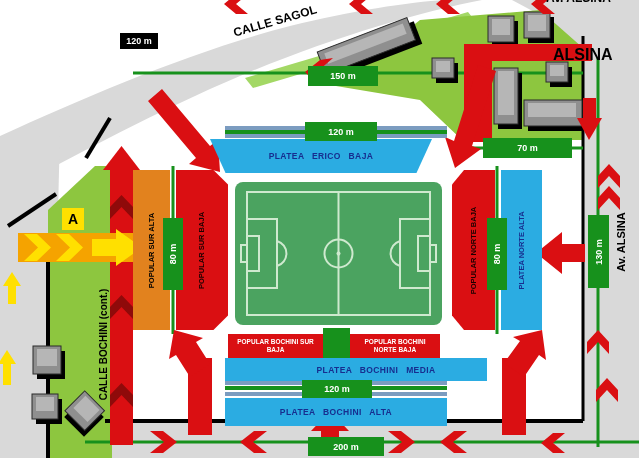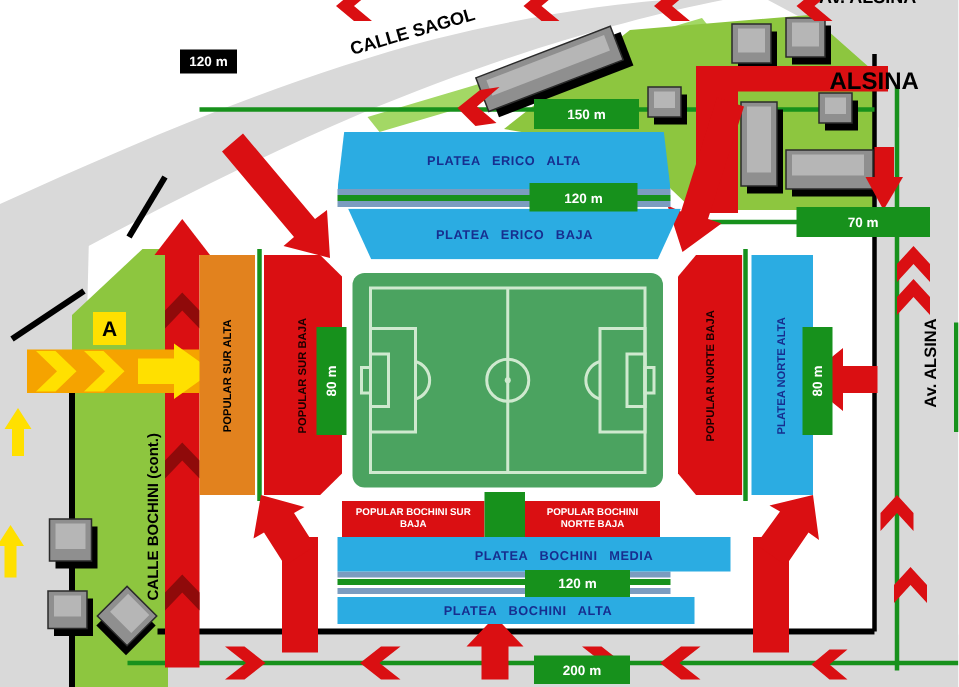--- a/index.html
+++ b/index.html
@@ -2,21 +2,21 @@
 <html><head>
 <meta charset="utf-8">
 <style>
   html,body{margin:0;padding:0;background:#fff;}
   #canvas{position:relative;width:639px;height:458px;overflow:hidden;background:#fff;
           font-family:"Liberation Sans", sans-serif;}
   .abs{position:absolute;}
   svg{position:absolute;left:0;top:0;}
   .lbl{position:absolute;font-weight:bold;color:#000;white-space:nowrap;}
   .box{position:absolute;background:#17911c;color:#fff;font-weight:bold;font-size:9px;
-       display:flex;align-items:center;justify-content:center;white-space:nowrap;margin-left:48px;}
+       display:flex;align-items:center;justify-content:center;white-space:nowrap;}
   .badge{position:absolute;background:#000;color:#fff;font-weight:bold;font-size:9px;
        display:flex;align-items:center;justify-content:center;}
   .stand{position:absolute;display:flex;align-items:center;justify-content:center;
        font-weight:bold;text-align:center;}
   .blue{background:#2bace2;color:#172e8f;font-size:8.5px;word-spacing:5px;letter-spacing:.4px;}
   .redbox{background:#da0f12;color:#fff;font-size:6.5px;line-height:1.25;}
   .vtext{transform:rotate(-90deg);display:flex;align-items:center;justify-content:center;
        font-weight:bold;white-space:nowrap;}
 </style>
 </head>
@@ -185,25 +185,22 @@
     <g>
       <rect x="225" y="126" width="222" height="4" fill="#7b9cc0"></rect>
       <rect x="225" y="130" width="222" height="4" fill="#17911c"></rect>
       <rect x="225" y="134" width="222" height="4" fill="#7b9cc0"></rect>
       <rect x="225" y="381" width="222" height="4" fill="#7b9cc0"></rect>
       <rect x="225" y="386" width="222" height="4" fill="#17911c"></rect>
       <rect x="225" y="392" width="222" height="4" fill="#7b9cc0"></rect>
     </g>
   </svg>
 
-  <div class="stand blue" style="left:225px;top:88px;width:222px;height:38px;clip-path:polygon(2% 0,98% 0,100% 100%,0 100%);">
-    <span>PLATEA ERICO ALTA</span>
-    </div>
-
-  <div class="stand blue" style="left:232px;top:139px;width:222px;height:34px;clip-path:polygon(0 0,100% 0,93% 100%,7% 100%);justify-content:center;">
+
+  <div class="stand blue" style="left:210px;top:139px;width:222px;height:34px;clip-path:polygon(0 0,100% 0,93% 100%,7% 100%);justify-content:center;">
     <span>PLATEA ERICO BAJA</span>
     </div>
 
   <div class="stand" style="left:133px;top:170px;width:37px;height:160px;background:#e2821e;">
     <span class="vtext" style="width:150px;font-size:7.5px;color:#000;">POPULAR SUR ALTA</span>
     </div>
 
   <div class="stand" style="left:176px;top:170px;width:52px;height:160px;background:#da0f12;clip-path:polygon(0 0,72% 0,100% 9%,100% 91%,72% 100%,0 100%);">
     <span class="vtext" style="width:150px;font-size:7.5px;color:#1c0000;">POPULAR SUR BAJA</span>
     </div>
@@ -223,40 +220,40 @@
   <div class="abs" style="left:323px;top:328px;width:27px;height:30px;background:#17911c;"></div>
 
   <div class="stand redbox" style="left:350px;top:334px;width:90px;height:24px;">
     <span style="width:80px;">POPULAR BOCHINI NORTE BAJA</span>
     </div>
 
   <div class="stand blue" style="left:225px;top:358px;width:222px;height:23px;padding-left:40px;">
     <span>PLATEA BOCHINI MEDIA</span>
     </div>
 
-  <div class="stand blue" style="left:225px;top:398px;width:222px;height:18px;padding-left:16px;">
+  <div class="stand blue" style="left:225px;top:398px;width:222px;height:28px;">
     <span>PLATEA BOCHINI ALTA</span>
     </div>
 
   <div class="badge" style="left:120px;top:33px;width:38px;height:16px;">
     <span>120 m</span>
     </div>
   <div class="box" style="left:308px;top:66px;width:70px;height:20px;">
     <span>150 m</span>
     </div>
   <div class="box" style="left:483px;top:138px;width:89px;height:20px;">
     <span>70 m</span>
     </div>
   <div class="box" style="left:305px;top:122px;width:72px;height:19px;">
     <span>120 m</span>
     </div>
   <div class="box" style="left:302px;top:380px;width:70px;height:18px;">
     <span>120 m</span>
     </div>
-  <div class="box" style="left:308px;top:437px;width:64px;height:19px;">
+  <div class="box" style="left:308px;top:437px;width:76px;height:19px;">
     <span>200 m</span>
     </div>
   <div class="box" style="left:163px;top:218px;width:20px;height:72px;">
     <span class="vtext">80 m</span>
     </div>
   <div class="box" style="left:487px;top:218px;width:20px;height:72px;">
     <span class="vtext">80 m</span>
     </div>
   <div class="box" style="left:588px;top:215px;width:21px;height:73px;">
     <span class="vtext">130 m</span>

